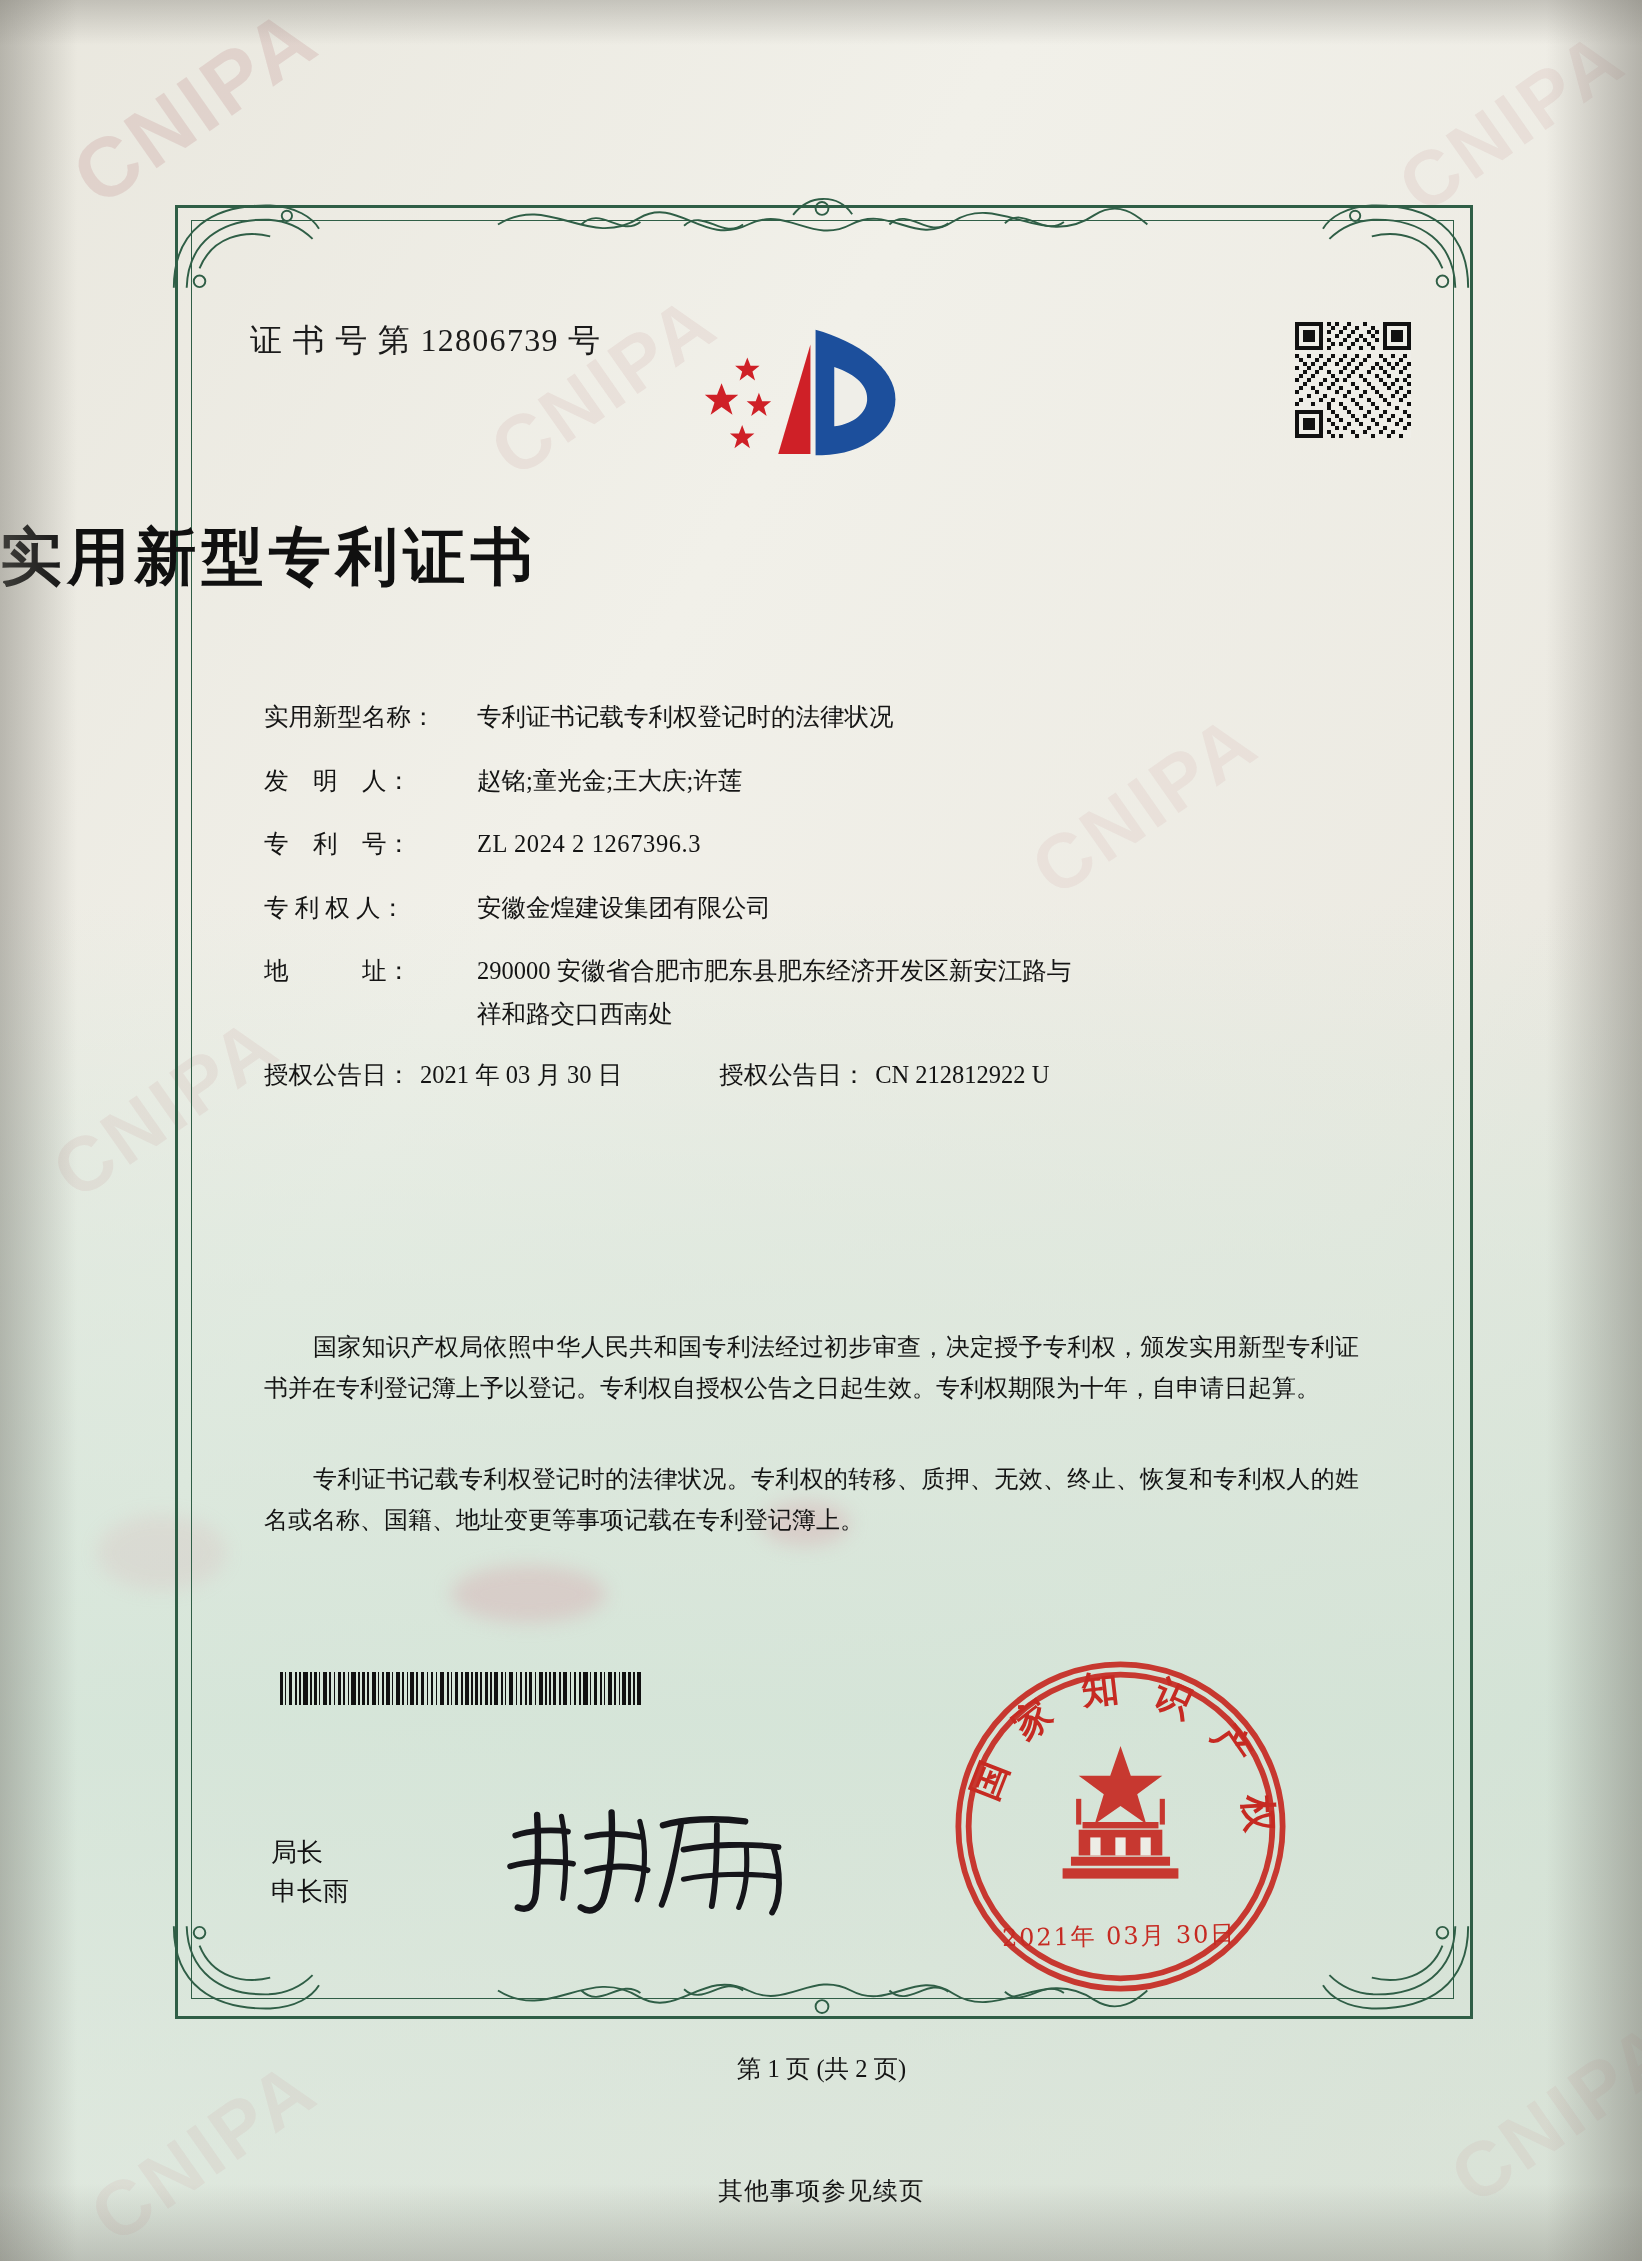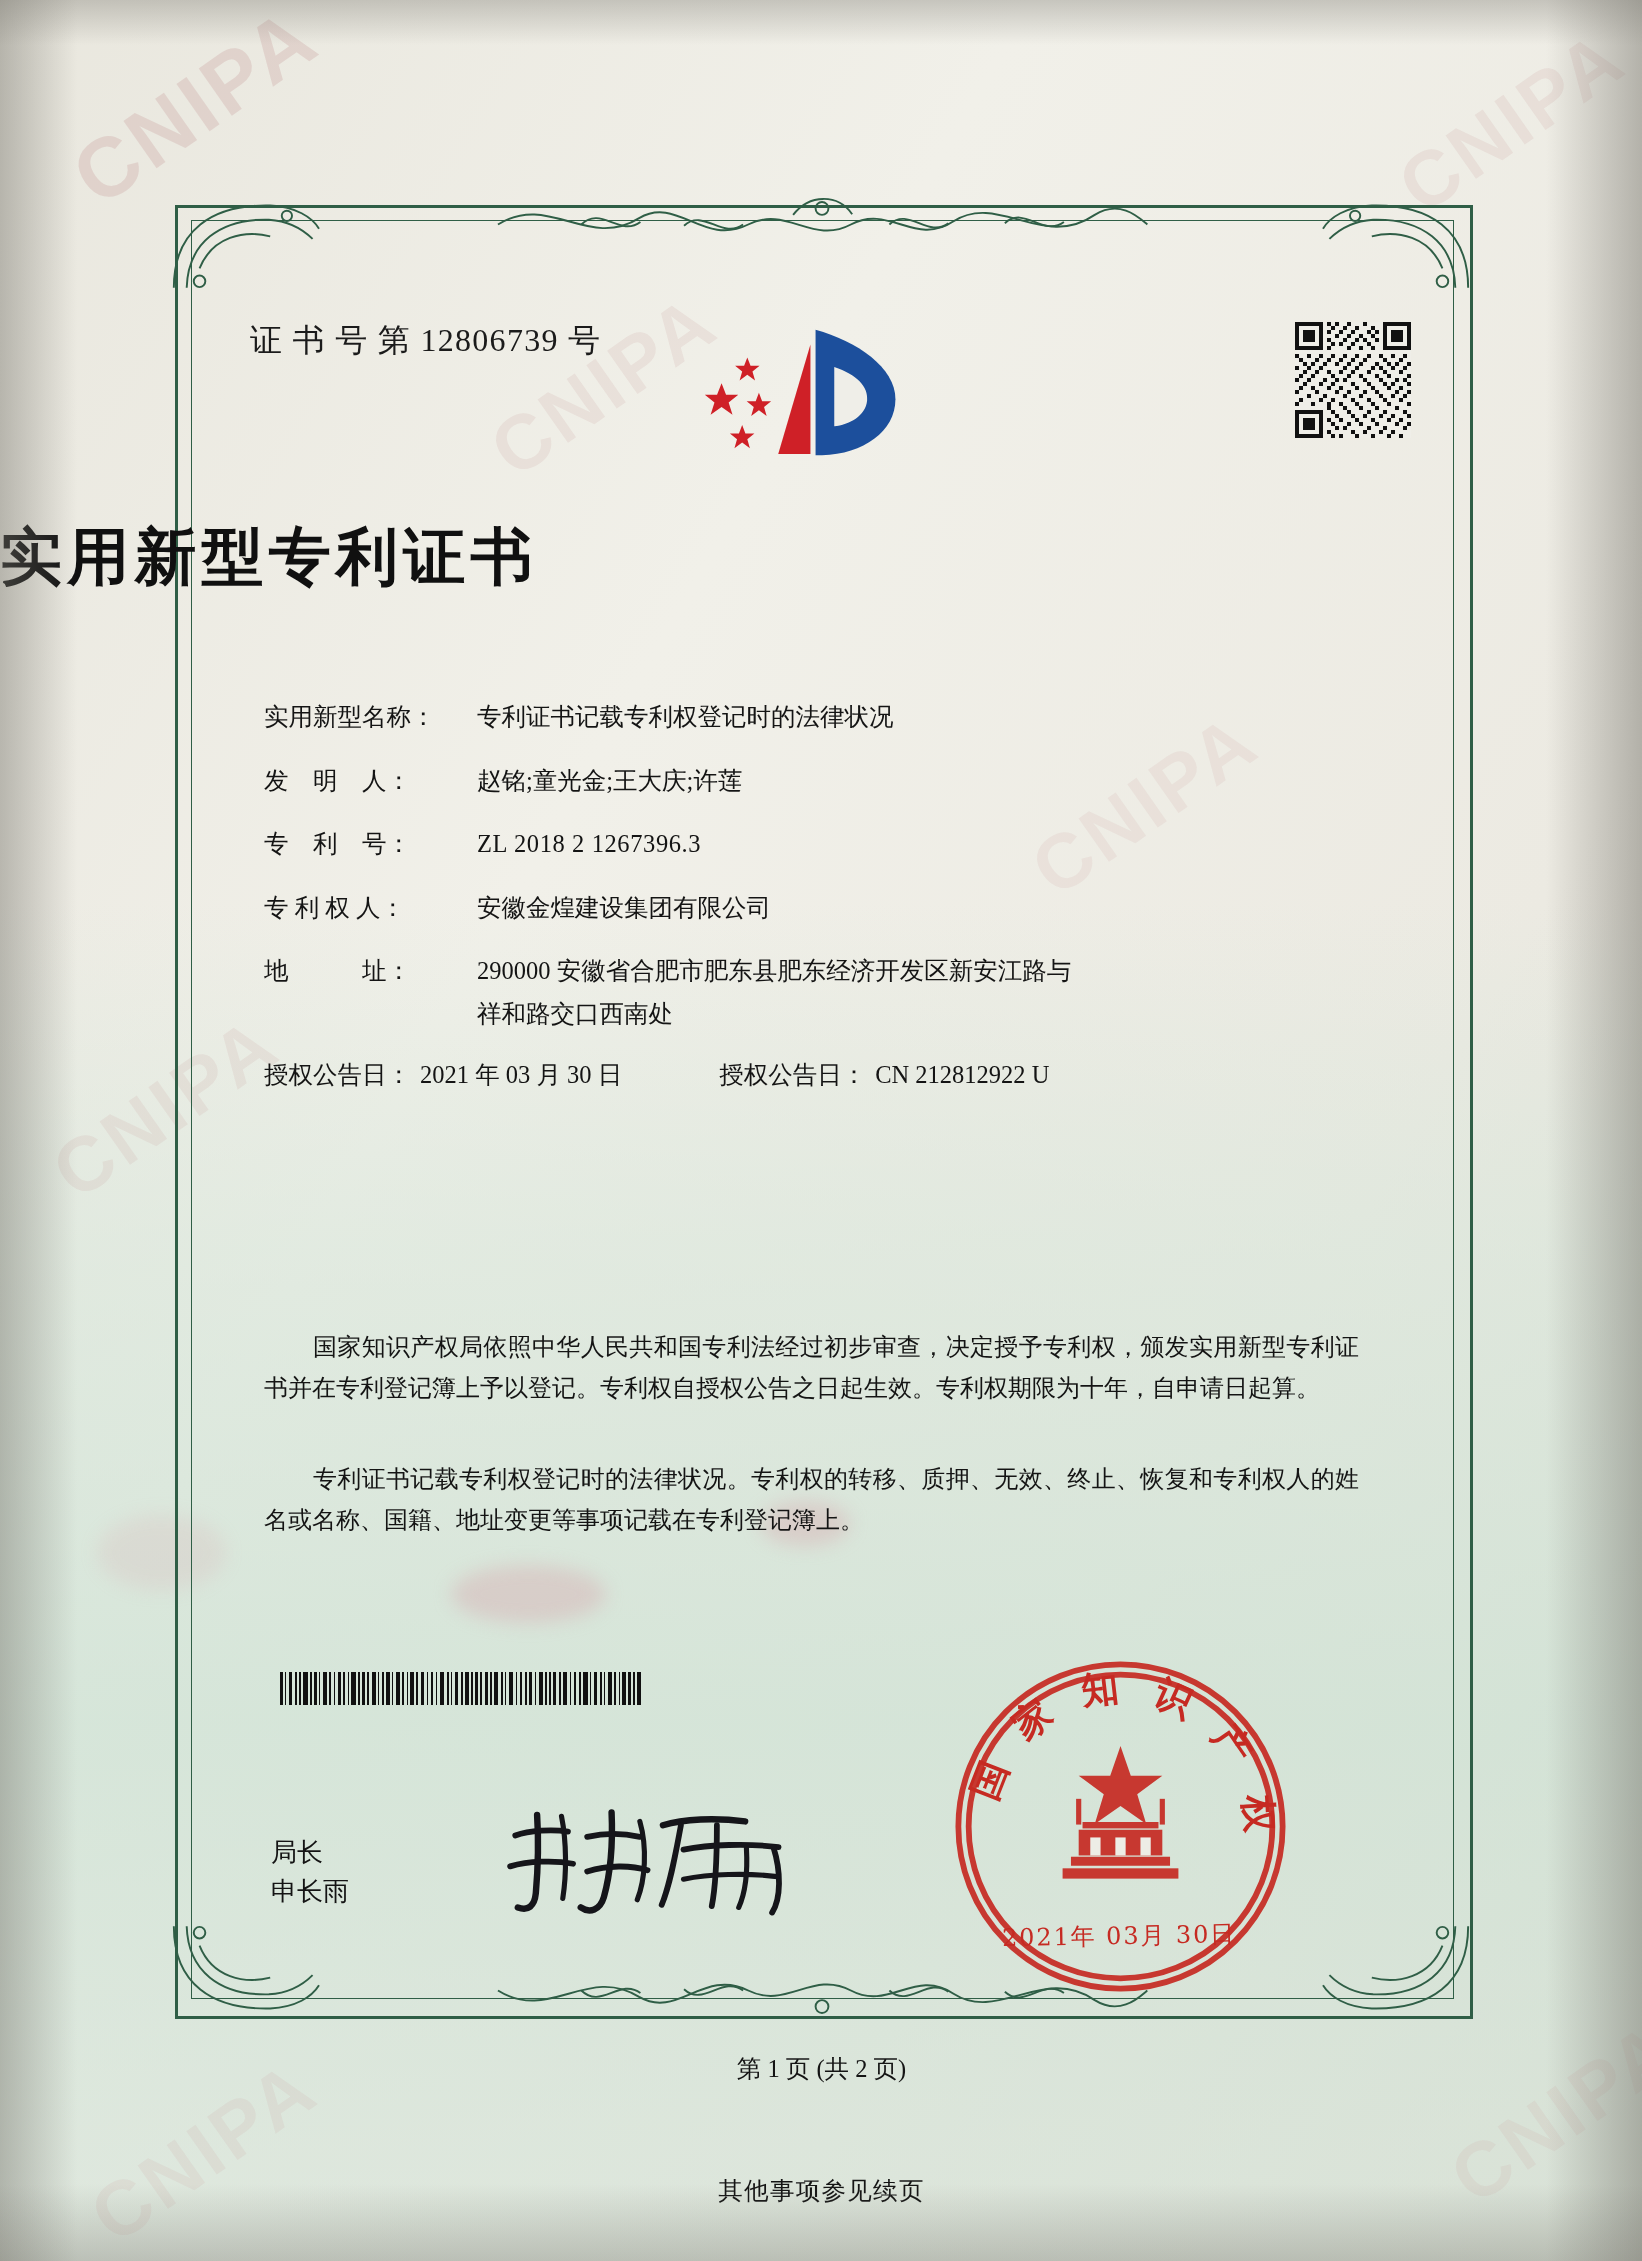--- a/index.html
+++ b/index.html
@@ -522,21 +522,21 @@
       <div class="field-value">专利证书记载专利权登记时的法律状况</div>
     </div>
 
     <div class="field-row">
       <div class="field-label">发　明　人：</div>
       <div class="field-value">赵铭;童光金;王大庆;许莲</div>
     </div>
 
     <div class="field-row">
       <div class="field-label">专　利　号：</div>
-      <div class="field-value mono">ZL 2018 2 1267396.3</div>
+      <div class="field-value mono">ZL 2024 2 1267396.3</div>
     </div>
 
 
     <div class="field-row">
       <div class="field-label">专 利 权 人：</div>
       <div class="field-value">安徽金煌建设集团有限公司</div>
     </div>
 
     <div class="field-row">
       <div class="field-label">地　　　址：</div>

